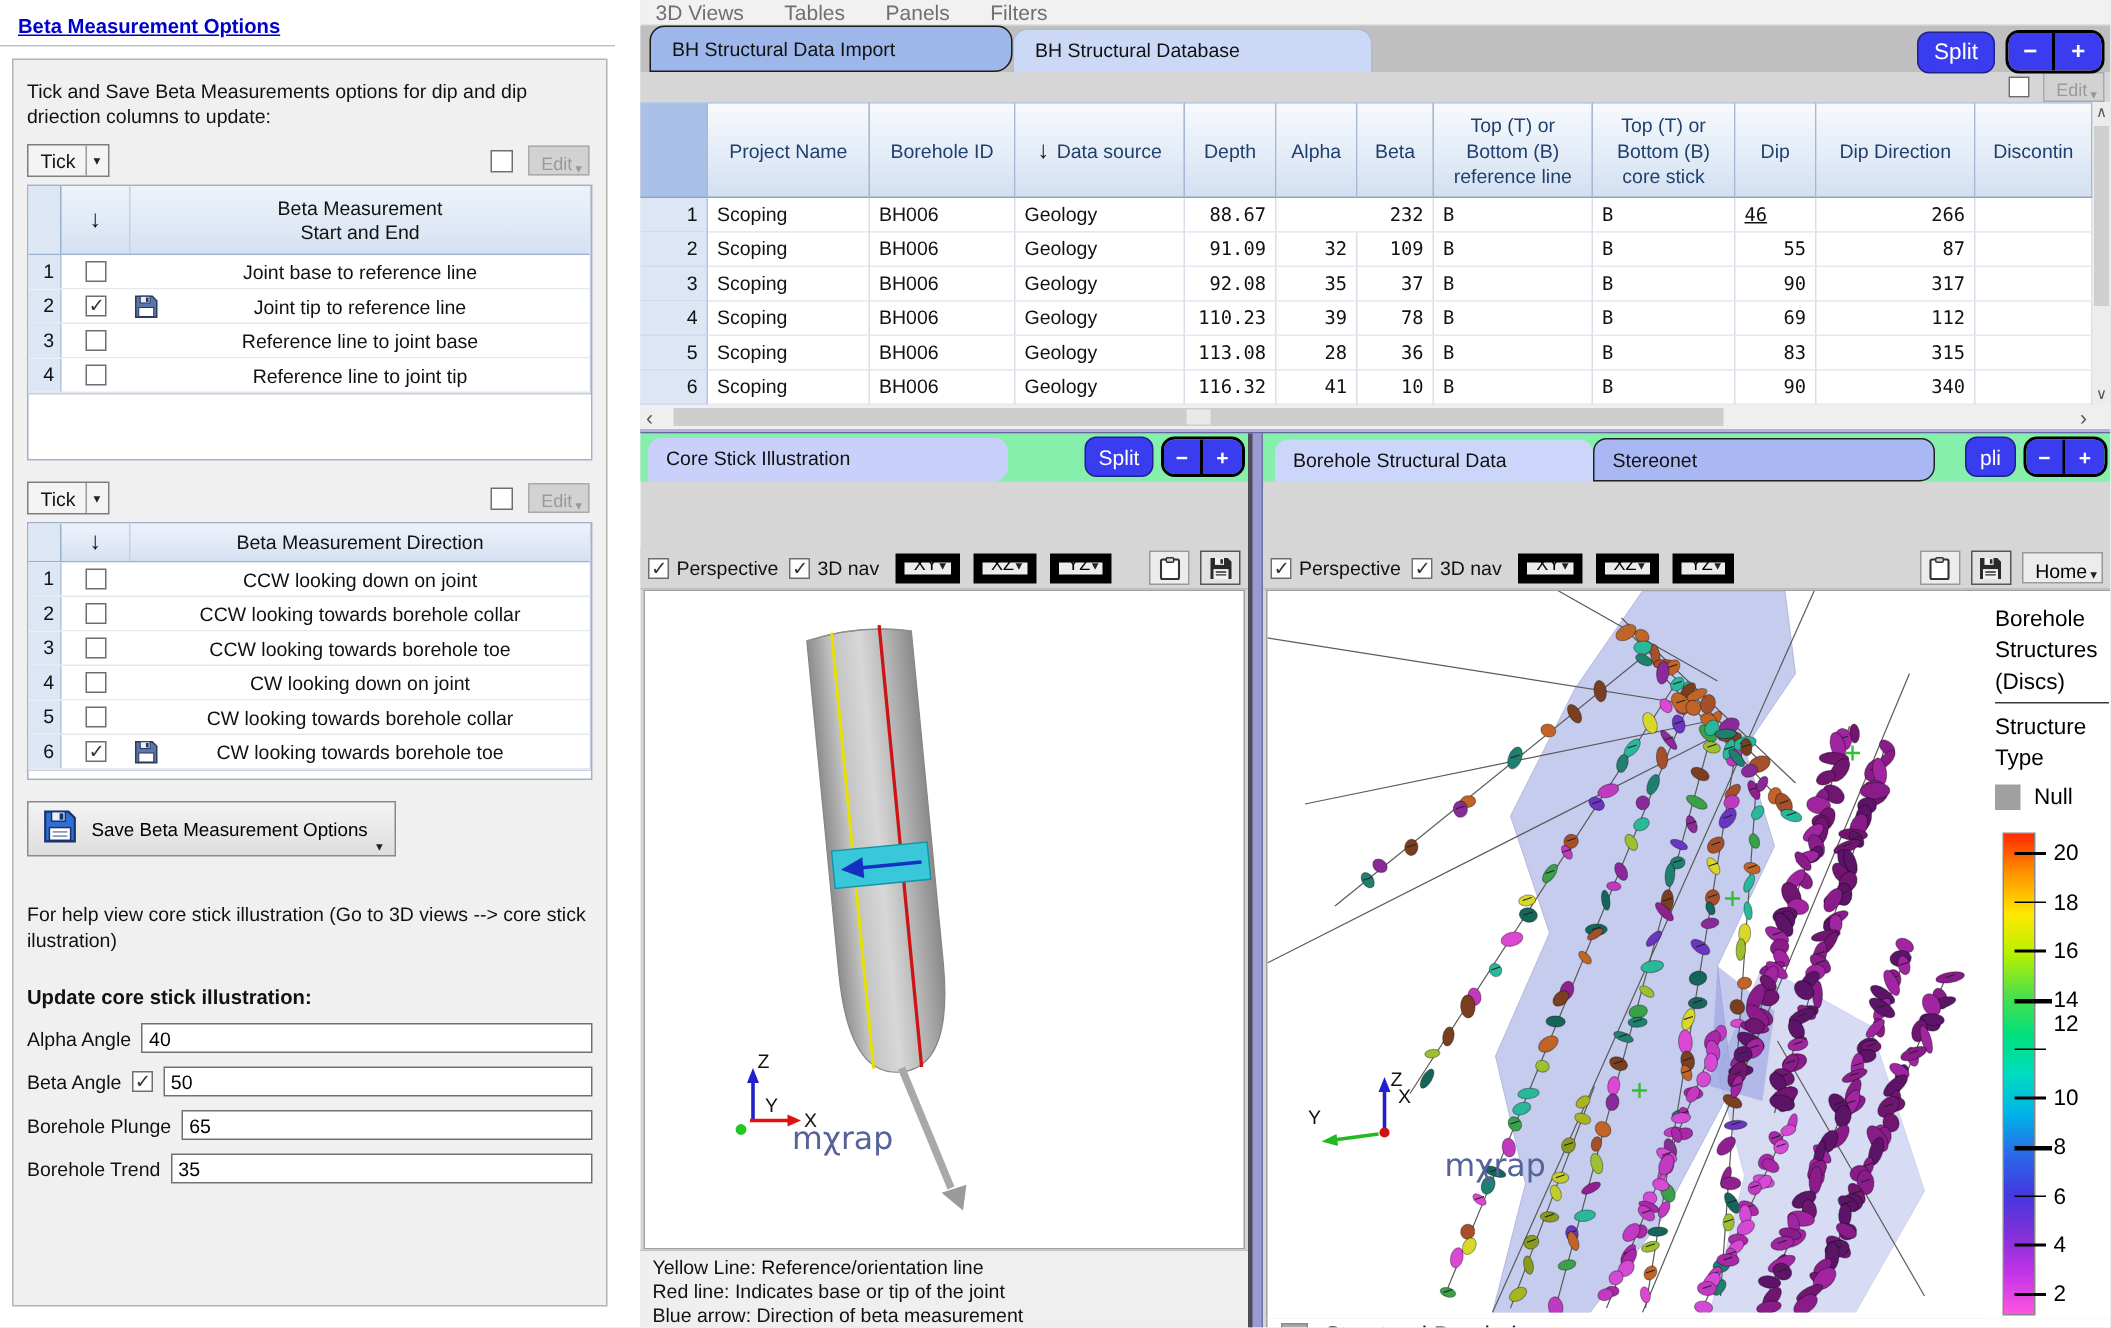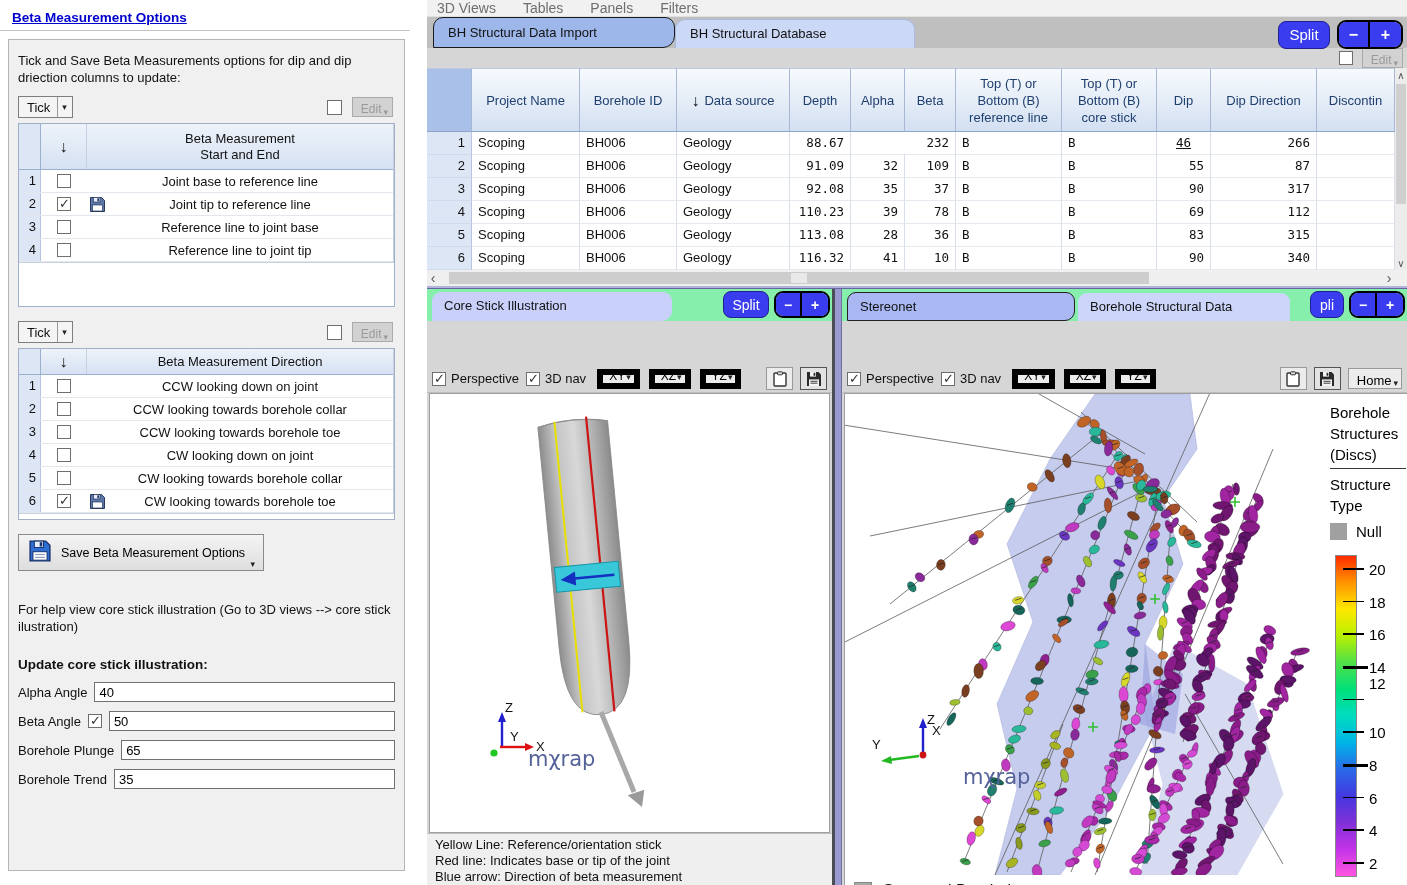--- a/index.html
+++ b/index.html
@@ -383,21 +383,21 @@
           <div class="dt-row">
             <div class="dt-cell rownum" style="width: 45px; text-align: right;">1</div>
             <div class="dt-cell" style="width: 108px; text-align: left;">Scoping</div>
             <div class="dt-cell" style="width: 97px; text-align: left;">BH006</div>
             <div class="dt-cell" style="width: 113px; text-align: left;">Geology</div>
             <div class="dt-cell mono" style="width: 61px; text-align: right;">88.67</div>
             <div class="dt-cell mono" style="width: 54px; text-align: right; margin-top: 22px;">26</div>
             <div class="dt-cell mono" style="width: 51px; text-align: right;">232</div>
             <div class="dt-cell mono" style="width: 106px; text-align: left;">B</div>
             <div class="dt-cell mono" style="width: 95px; text-align: left;">B</div>
-            <div class="dt-cell mono" style="width: 54px; text-align: center; text-decoration: underline;">46</div>
+            <div class="dt-cell mono" style="width: 54px; text-align: left; text-decoration: underline;">46</div>
             <div class="dt-cell mono" style="width: 106px; text-align: right;">266</div>
             <div class="dt-cell" style="width: 78px; text-align: left;"></div>
           </div>
           <div class="dt-row">
             <div class="dt-cell rownum" style="width: 45px; text-align: right;">2</div>
             <div class="dt-cell" style="width: 108px; text-align: left;">Scoping</div>
             <div class="dt-cell" style="width: 97px; text-align: left;">BH006</div>
             <div class="dt-cell" style="width: 113px; text-align: left;">Geology</div>
             <div class="dt-cell mono" style="width: 61px; text-align: right;">91.09</div>
             <div class="dt-cell mono" style="width: 54px; text-align: right;">32</div>
@@ -567,34 +567,34 @@
               <polygon points="104,353 95,349 95,357" fill="#dd1111"></polygon>
               <circle cx="64" cy="359" r="3.6" fill="#22c822"></circle>
               <text class="axis-label" x="75" y="318">Z</text>
               <text class="axis-label" x="80" y="347">Y</text>
               <text class="axis-label" x="106" y="357">X</text>
             </g>
             <text class="logo-text" x="98" y="372">mχrap</text>
           </svg>
         </div>
         <div class="core-footer" id="coreFooter">
-            <div>Yellow Line: Reference/orientation stick</div>
+            <div>Yellow Line: Reference/orientation line</div>
             <div>Red line: Indicates base or tip of the joint</div>
             <div>Blue arrow: Direction of beta measurement</div>
             <div>Grey arrow: Direction of borehole toe</div>
           </div>
       </div>
 
       <div class="vdivider"></div>
 
       <div class="panel stereo-panel">
         <div class="tabrow2">
           <div style="display:flex;align-items:flex-end;" id="stereoTabs">
+              <div class="tab2 inactive">Borehole Structural Data</div>
               <div class="tab2 active">Stereonet</div>
-              <div class="tab2 inactive">Borehole Structural Data</div>
             </div>
           <div class="winbtns2">
             <button class="split-btn sm cut">pli</button>
             <div class="pm sm">
               <button class="pm-btn minus">−</button>
               <button class="pm-btn">+</button>
             </div>
           </div>
         </div>
         <div class="toolbar">

